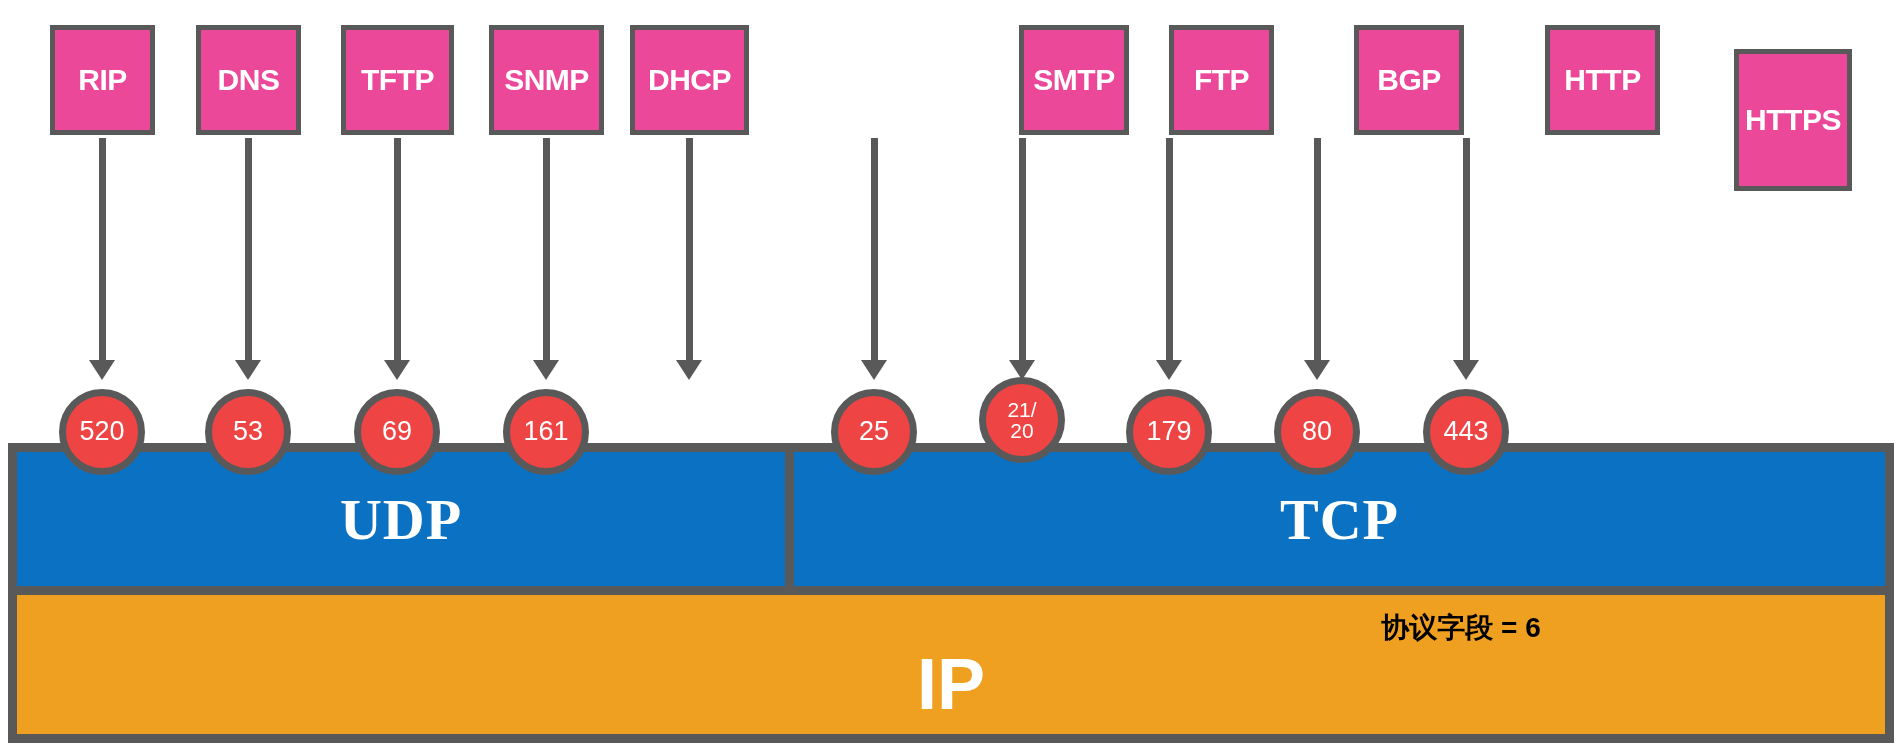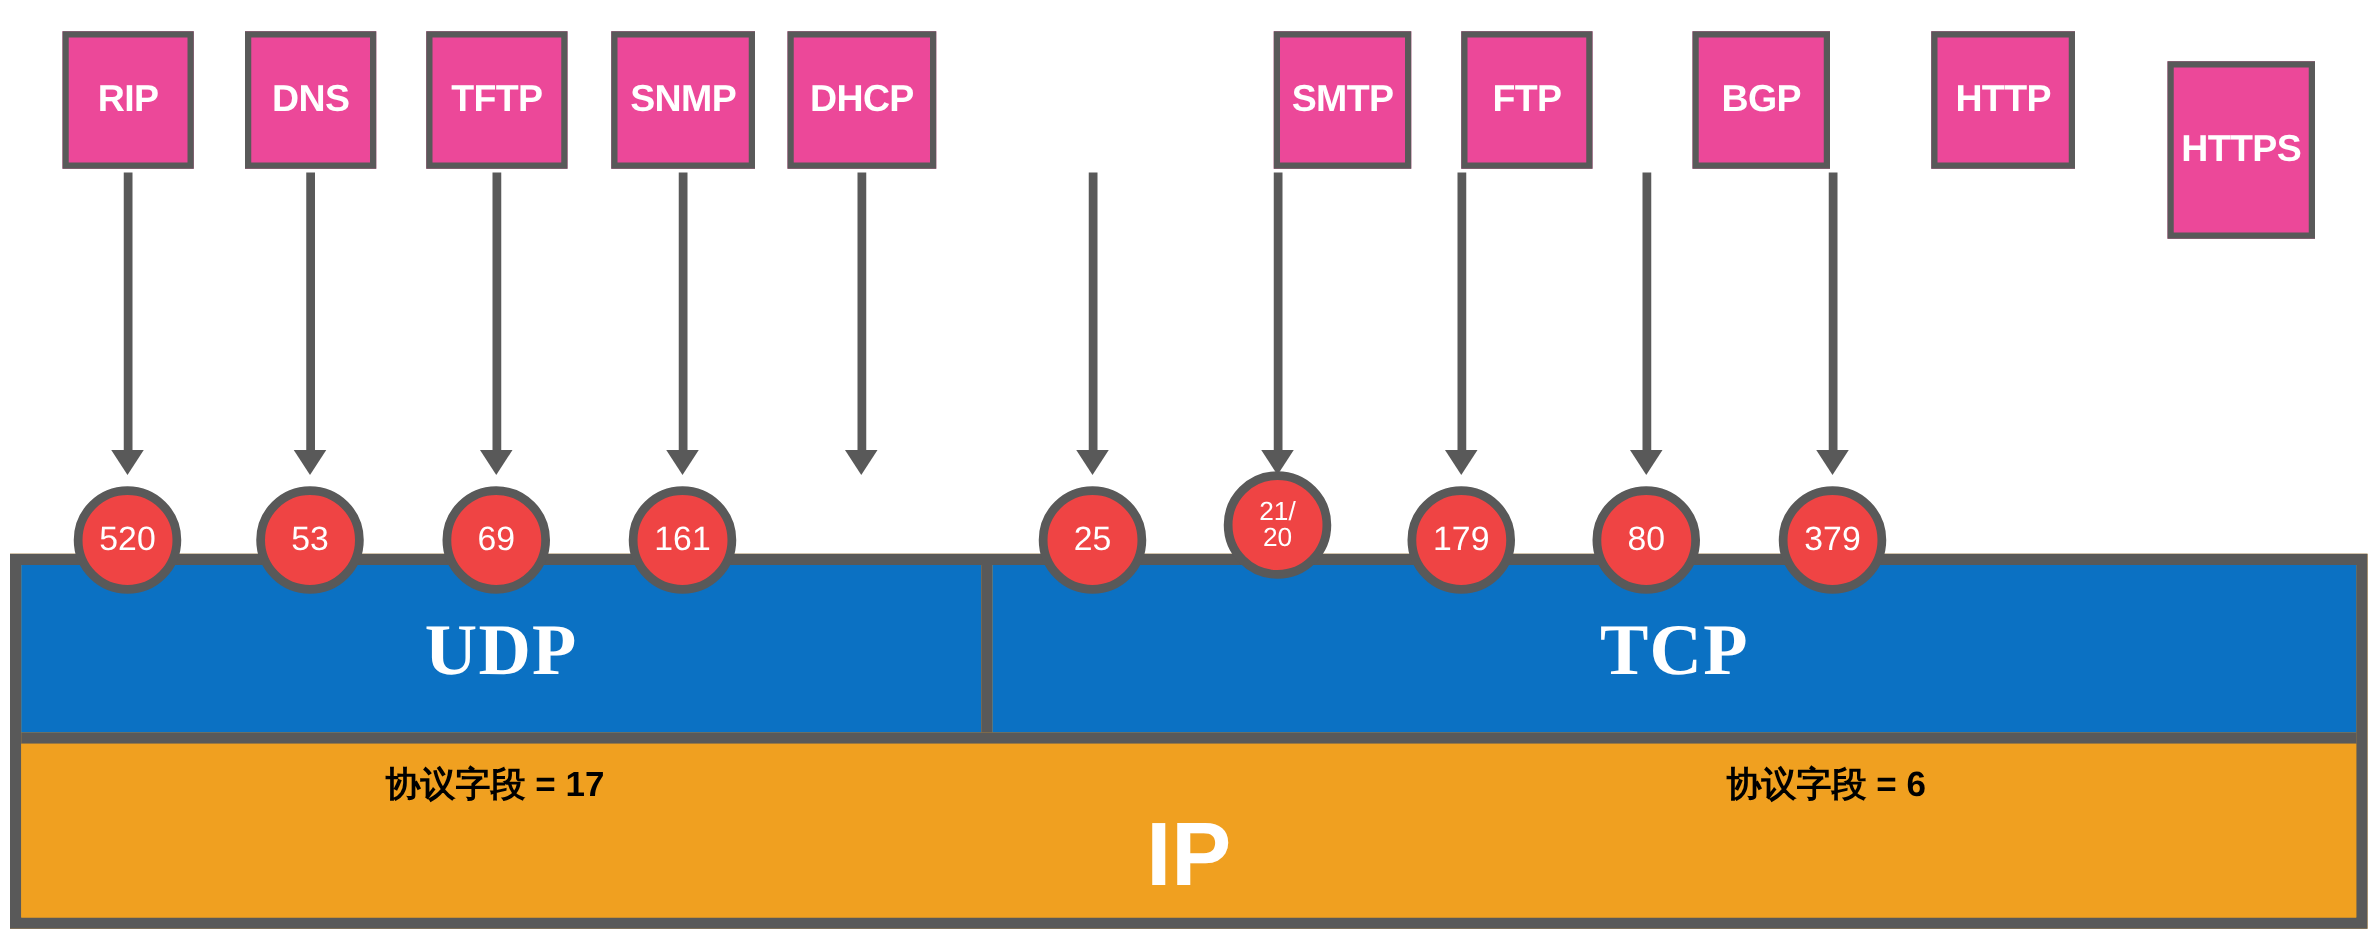--- a/index.html
+++ b/index.html
@@ -218,21 +218,20 @@
       </div>
       <div class="transport-divider"></div>
       <div class="transport-cell" style="flex:1 1 auto;">
         <span>TCP</span>
       </div>
     </div>
 
     <div class="band-divider"></div>
 
     <div class="ip-row">
-      <div class="proto-field udp-side">协议字段 = 17</div>
       <div class="proto-field tcp-side">协议字段 = 6</div>
       <div class="ip-label">IP</div>
     </div>
   </div>
 
   <div class="port-circle" style="left:59px; top:389px;">
     <span class="p1">520</span>
   </div>
   <div class="port-circle" style="left:205px; top:389px;">
     <span class="p1">53</span>
@@ -251,16 +250,16 @@
     <span class="p1">21/</span>
     <span class="p2">20</span>
   </div>
   <div class="port-circle" style="left:1126px; top:389px;">
     <span class="p1">179</span>
   </div>
   <div class="port-circle" style="left:1274px; top:389px;">
     <span class="p1">80</span>
   </div>
   <div class="port-circle" style="left:1423px; top:389px;">
-    <span class="p1">379</span>
+    <span class="p1">443</span>
   </div>
 
 </div>
 
 </body></html>

